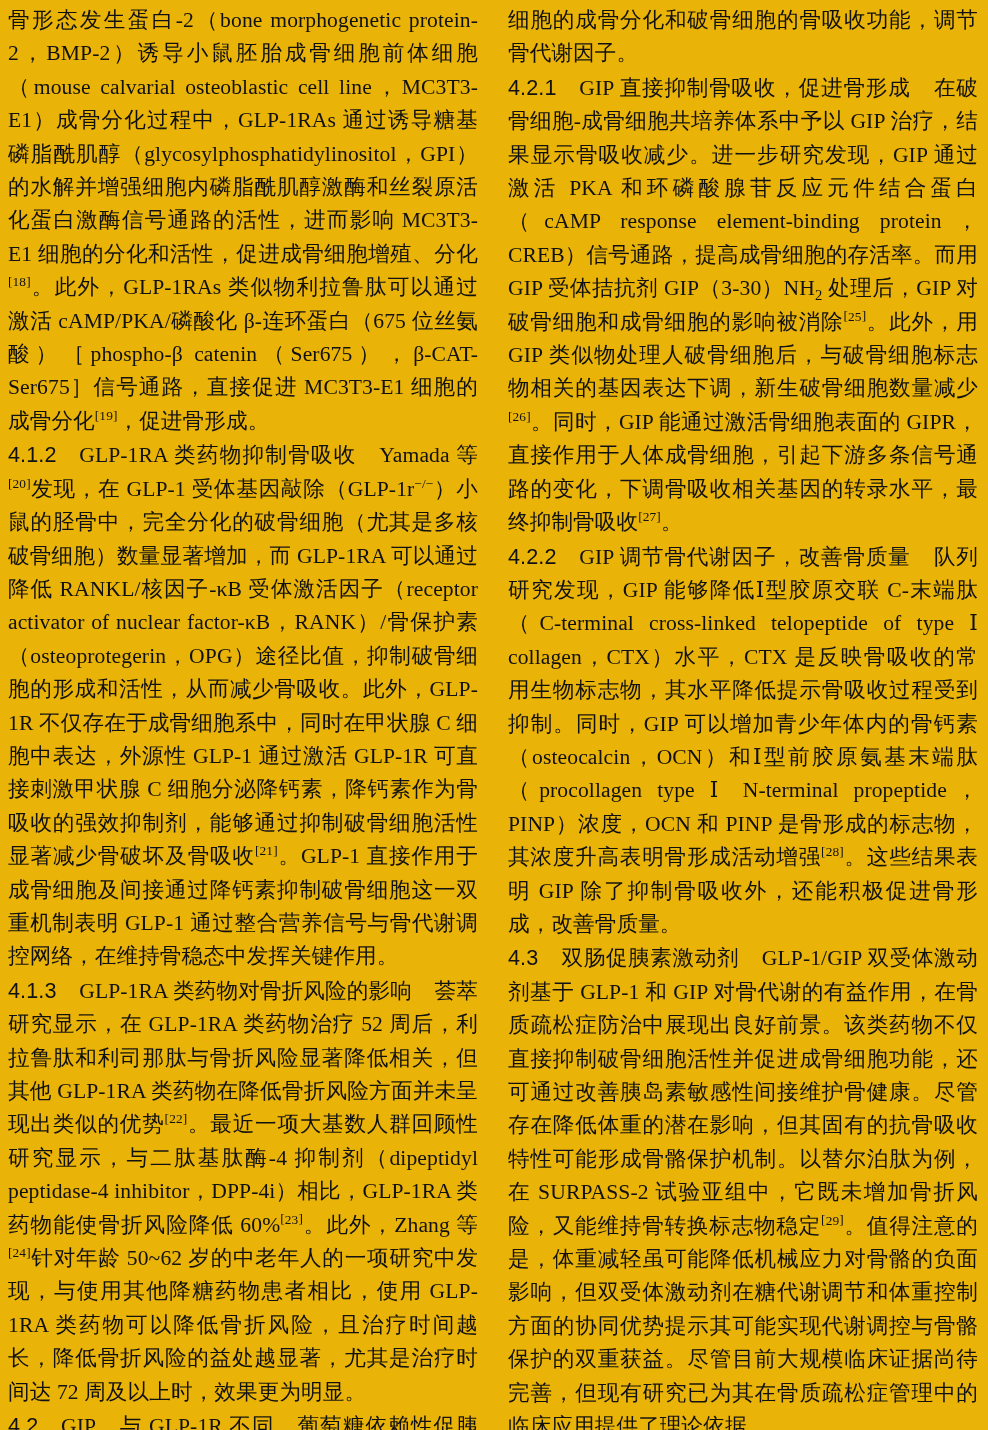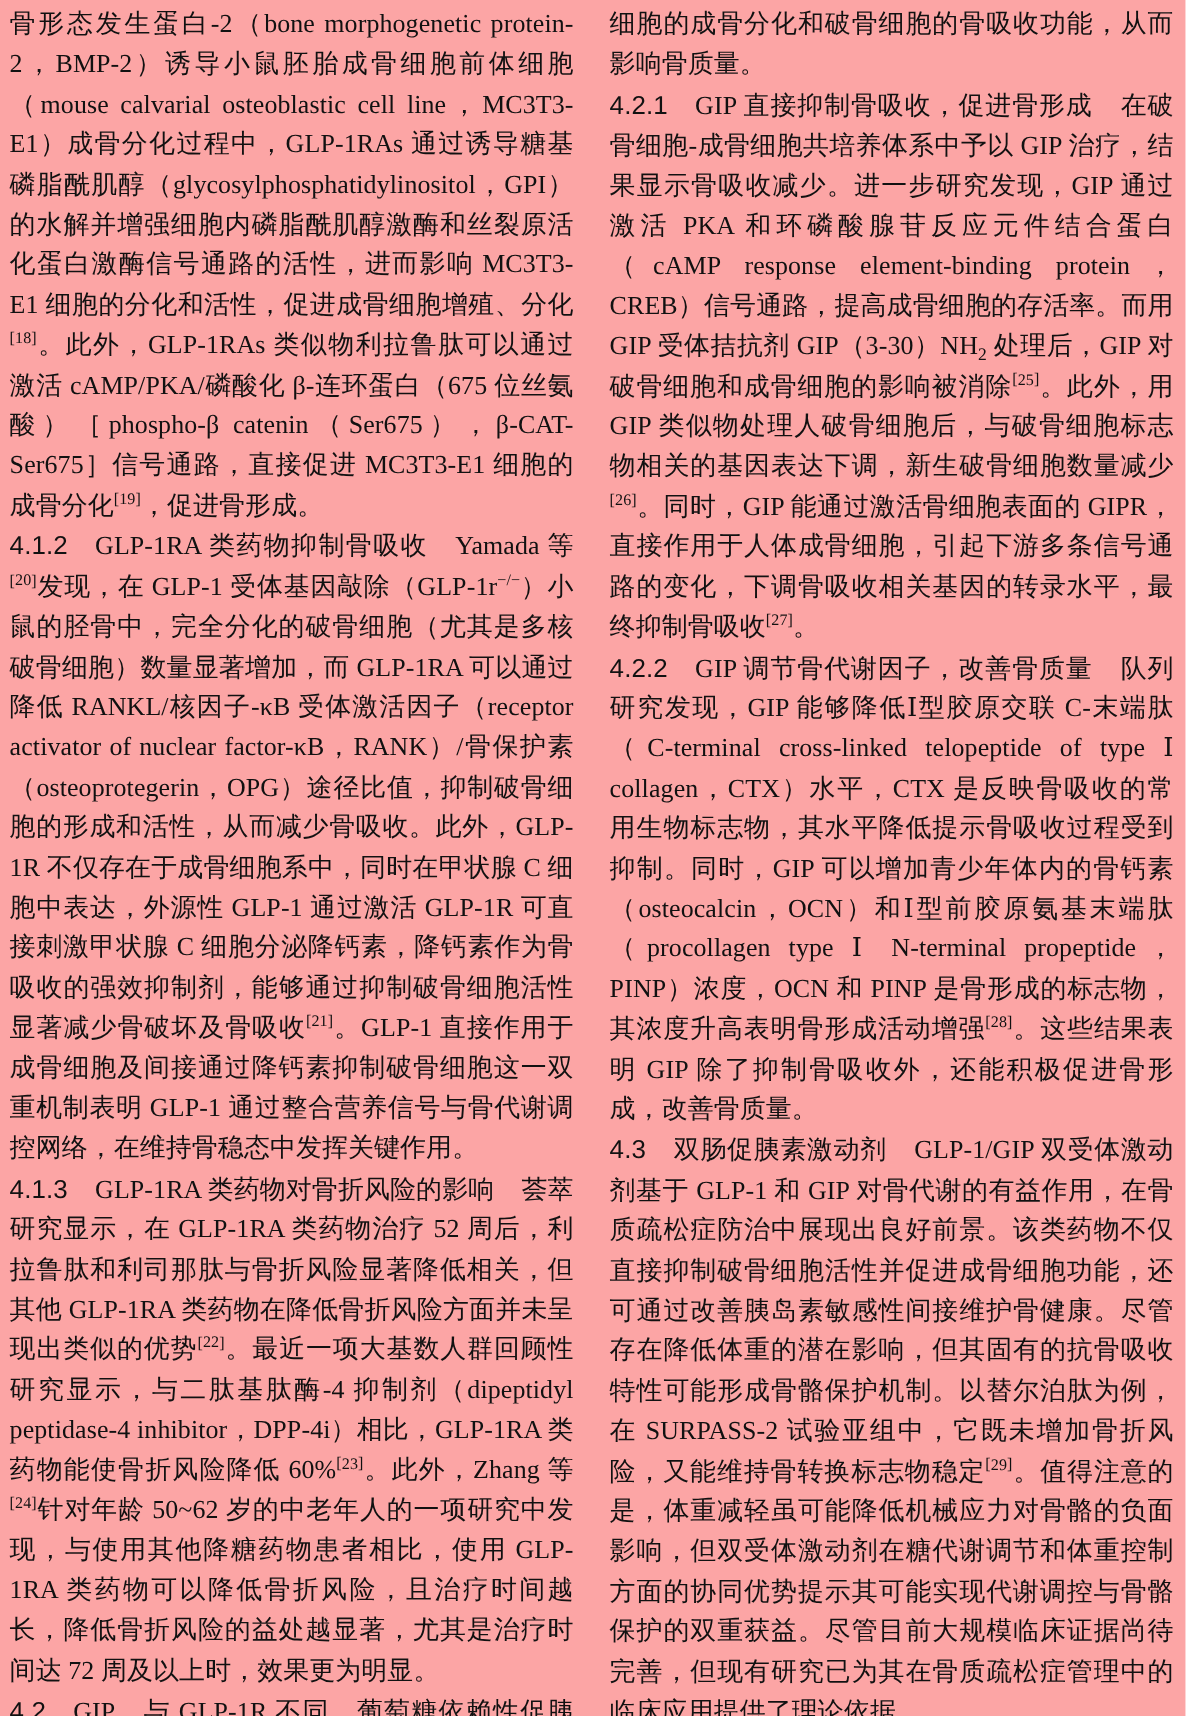--- a/index.html
+++ b/index.html
@@ -15,21 +15,21 @@
     color: #111111;
   }
   .page {
     width: 988px;
     height: 1430px;
     position: relative;
     box-sizing: border-box;
     padding: 4px 8px 0 8px;
     display: flex;
     gap: 30px;
-    background: #fca5a5;
+    background: #eab308;
   }
   .column {
     width: 470px;
     flex: 0 0 470px;
     font-size: 21.6px;
     line-height: 33.4px;
     text-align: justify;
     text-justify: inter-character;
     letter-spacing: 0.1px;
   }
@@ -65,21 +65,21 @@
     <p class="para"><span class="num">4.1.2</span><span class="gap"></span><span>GLP-1RA 类药物抑制骨吸收</span><span class="gap"></span>Yamada 等<sup class="ref">20</sup>发现，在 <span class="lat">GLP-1</span> 受体基因敲除（<span class="lat">GLP-1r<sup>−/−</sup></span>）小鼠的胫骨中，完全分化的破骨细胞（尤其是多核破骨细胞）数量显著增加，而 <span class="lat">GLP-1RA</span> 可以通过降低 <span class="lat">RANKL/</span>核因子-κB 受体激活因子（<span class="lat">receptor activator of nuclear factor-κB</span>，<span class="lat">RANK</span>）/骨保护素（<span class="lat">osteoprotegerin</span>，<span class="lat">OPG</span>）途径比值，抑制破骨细胞的形成和活性，从而减少骨吸收。此外，<span class="lat">GLP-1R</span> 不仅存在于成骨细胞系中，同时在甲状腺 <span class="lat">C</span> 细胞中表达，外源性 <span class="lat">GLP-1</span> 通过激活 <span class="lat">GLP-1R</span> 可直接刺激甲状腺 <span class="lat">C</span> 细胞分泌降钙素，降钙素作为骨吸收的强效抑制剂，能够通过抑制破骨细胞活性显著减少骨破坏及骨吸收<sup class="ref">21</sup>。<span class="lat">GLP-1</span> 直接作用于成骨细胞及间接通过降钙素抑制破骨细胞这一双重机制表明 <span class="lat">GLP-1</span> 通过整合营养信号与骨代谢调控网络，在维持骨稳态中发挥关键作用。</p>
 
     <p class="para"><span class="num">4.1.3</span><span class="gap"></span><span>GLP-1RA 类药物对骨折风险的影响</span><span class="gap"></span>荟萃研究显示，在 <span class="lat">GLP-1RA</span> 类药物治疗 52 周后，利拉鲁肽和利司那肽与骨折风险显著降低相关，但其他 <span class="lat">GLP-1RA</span> 类药物在降低骨折风险方面并未呈现出类似的优势<sup class="ref">22</sup>。最近一项大基数人群回顾性研究显示，与二肽基肽酶-4 抑制剂（<span class="lat">dipeptidyl peptidase-4 inhibitor</span>，<span class="lat">DPP-4i</span>）相比，<span class="lat">GLP-1RA</span> 类药物能使骨折风险降低 60%<sup class="ref">23</sup>。此外，<span class="lat">Zhang</span> 等<sup class="ref">24</sup>针对年龄 50~62 岁的中老年人的一项研究中发现，与使用其他降糖药物患者相比，使用 <span class="lat">GLP-1RA</span> 类药物可以降低骨折风险，且治疗时间越长，降低骨折风险的益处越显著，尤其是治疗时间达 72 周及以上时，效果更为明显。</p>
 
     <p class="para"><span class="num">4.2</span><span class="gap"></span><span>GIP</span><span class="gap"></span>与 <span class="lat">GLP-1R</span> 不同，葡萄糖依赖性促胰岛素多肽受体（，）存在于成骨细胞和破骨细胞中， 能够与  特异性结合，直接作用于骨细胞， 通过激活骨细胞内特定的信号通路，调节成骨</p>
 
   </div>
 
   <div class="column">
 
-    <p class="para">细胞的成骨分化和破骨细胞的骨吸收功能，从而影响骨质量。</p>
+    <p class="para">细胞的成骨分化和破骨细胞的骨吸收功能，调节骨代谢因子。</p>
 
     <p class="para"><span class="num">4.2.1</span><span class="gap"></span><span>GIP 直接抑制骨吸收，促进骨形成</span><span class="gap"></span>在破骨细胞-成骨细胞共培养体系中予以 <span class="lat">GIP</span> 治疗，结果显示骨吸收减少。进一步研究发现，<span class="lat">GIP</span> 通过激活 <span class="lat">PKA</span> 和环磷酸腺苷反应元件结合蛋白（<span class="lat">cAMP response element-binding protein</span>，<span class="lat">CREB</span>）信号通路，提高成骨细胞的存活率。而用 <span class="lat">GIP</span> 受体拮抗剂 <span class="lat">GIP</span>（3-30）<span class="lat">NH<span class="sub">2</span></span> 处理后，<span class="lat">GIP</span> 对破骨细胞和成骨细胞的影响被消除<sup class="ref">25</sup>。此外，用 <span class="lat">GIP</span> 类似物处理人破骨细胞后，与破骨细胞标志物相关的基因表达下调，新生破骨细胞数量减少<sup class="ref">26</sup>。同时，<span class="lat">GIP</span> 能通过激活骨细胞表面的 <span class="lat">GIPR</span>，直接作用于人体成骨细胞，引起下游多条信号通路的变化，下调骨吸收相关基因的转录水平，最终抑制骨吸收<sup class="ref">27</sup>。</p>
 
     <p class="para"><span class="num">4.2.2</span><span class="gap"></span><span>GIP 调节骨代谢因子，改善骨质量</span><span class="gap"></span>队列研究发现，<span class="lat">GIP</span> 能够降低Ⅰ型胶原交联 <span class="lat">C-</span>末端肽（<span class="lat">C-terminal cross-linked telopeptide of type</span> Ⅰ <span class="lat">collagen</span>，<span class="lat">CTX</span>）水平，<span class="lat">CTX</span> 是反映骨吸收的常用生物标志物，其水平降低提示骨吸收过程受到抑制。同时，<span class="lat">GIP</span> 可以增加青少年体内的骨钙素（<span class="lat">osteocalcin</span>，<span class="lat">OCN</span>）和Ⅰ型前胶原氨基末端肽（<span class="lat">procollagen type</span> Ⅰ <span class="lat">N-terminal propeptide</span>，<span class="lat">PINP</span>）浓度，<span class="lat">OCN</span> 和 <span class="lat">PINP</span> 是骨形成的标志物，其浓度升高表明骨形成活动增强<sup class="ref">28</sup>。这些结果表明 <span class="lat">GIP</span> 除了抑制骨吸收外，还能积极促进骨形成，改善骨质量。</p>
 
     <p class="para"><span class="num">4.3</span><span class="gap"></span><span>双肠促胰素激动剂</span><span class="gap"></span><span class="lat">GLP-1/GIP</span> 双受体激动剂基于 <span class="lat">GLP-1</span> 和 <span class="lat">GIP</span> 对骨代谢的有益作用，在骨质疏松症防治中展现出良好前景。该类药物不仅直接抑制破骨细胞活性并促进成骨细胞功能，还可通过改善胰岛素敏感性间接维护骨健康。尽管存在降低体重的潜在影响，但其固有的抗骨吸收特性可能形成骨骼保护机制。以替尔泊肽为例，在 <span class="lat">SURPASS-2</span> 试验亚组中，它既未增加骨折风险，又能维持骨转换标志物稳定<sup class="ref">29</sup>。值得注意的是，体重减轻虽可能降低机械应力对骨骼的负面影响，但双受体激动剂在糖代谢调节和体重控制方面的协同优势提示其可能实现代谢调控与骨骼保护的双重获益。尽管目前大规模临床证据尚待完善，但现有研究已为其在骨质疏松症管理中的临床应用提供了理论依据。</p>
 
   </div>
 
 </div>

